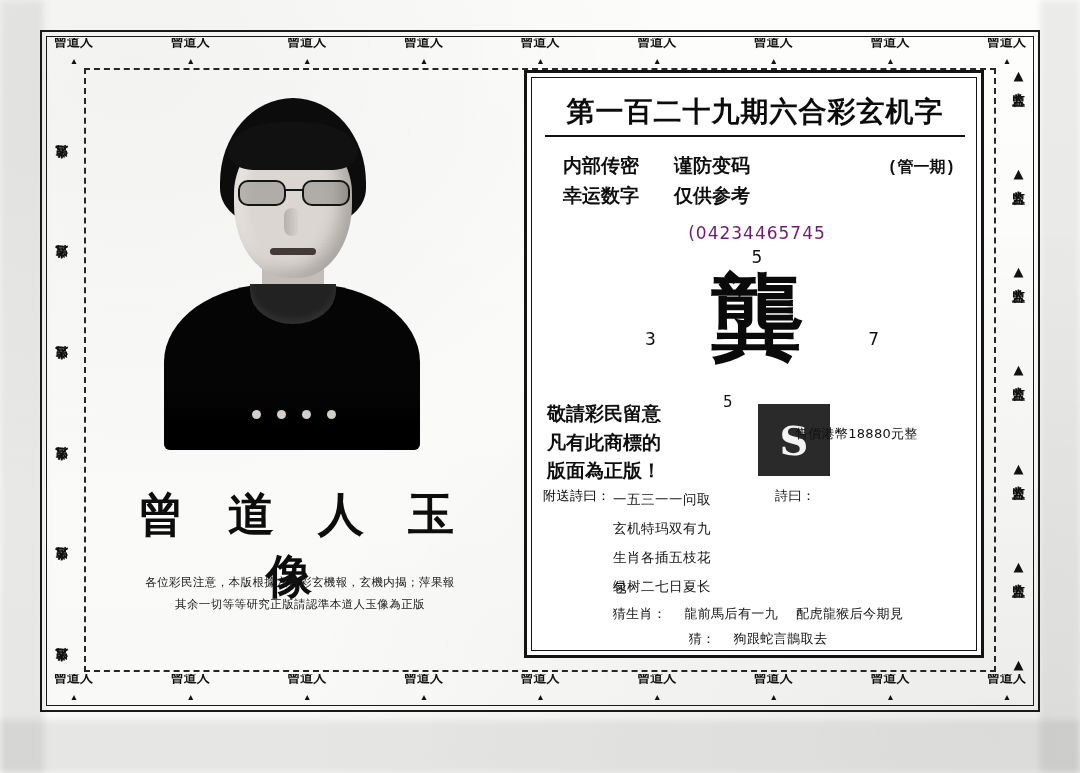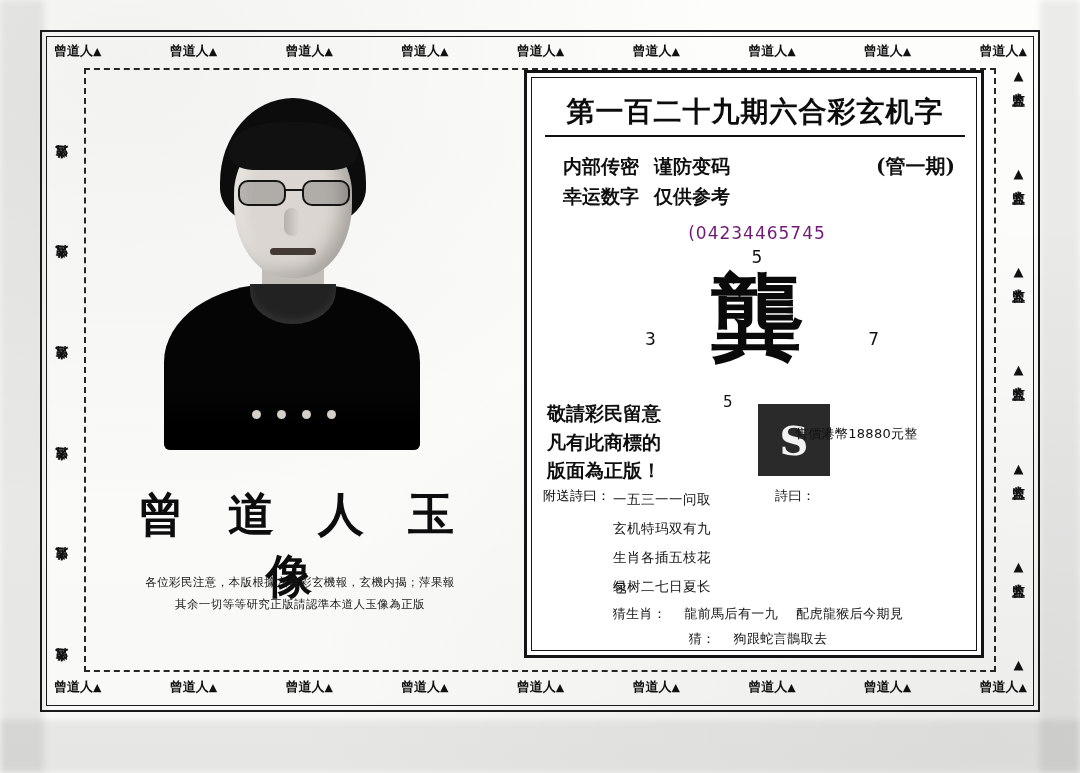--- a/index.html
+++ b/index.html
@@ -69,22 +69,24 @@
     justify-content: space-between;
     padding: 0 6px;
     box-sizing: border-box;
   }
   .band-top { top: 38px; }
   .band-bottom { top: 674px; }
 
   .band-cell {
     display: flex;
     align-items: center;
+    gap: 5px;
     font-size: 13px;
     white-space: nowrap;
+    flex-direction: column;
   }
   .band-cell .tri {
     font-size: 11px;
     letter-spacing: -1px;
   }
 
   .band-v {
     top: 64px;
     height: 612px;
     width: 28px;
@@ -345,25 +347,26 @@
     width: 392px;
     font-family: "DejaVu Serif", serif;
     font-weight: 700;
     font-size: 19px;
     line-height: 1.55;
     color: #0f0f0f;
   }
   .sub-row {
     display: flex;
     align-items: baseline;
-    gap: 15px;
+    gap: 35px;
   }
   .sub-row .paren {
     margin-left: auto;
-    font-size: 20px;
+    font-size: 16px;
+    font-family: Liberation Mono, monospace;
   }
 
   .serial {
     position: absolute;
     left: 0;
     top: 150px;
     width: 460px;
     text-align: center;
     font-size: 17px;
     letter-spacing: 1px;

